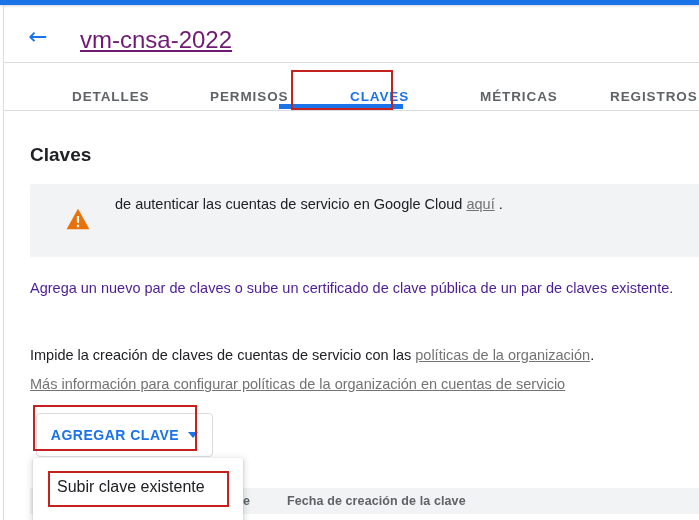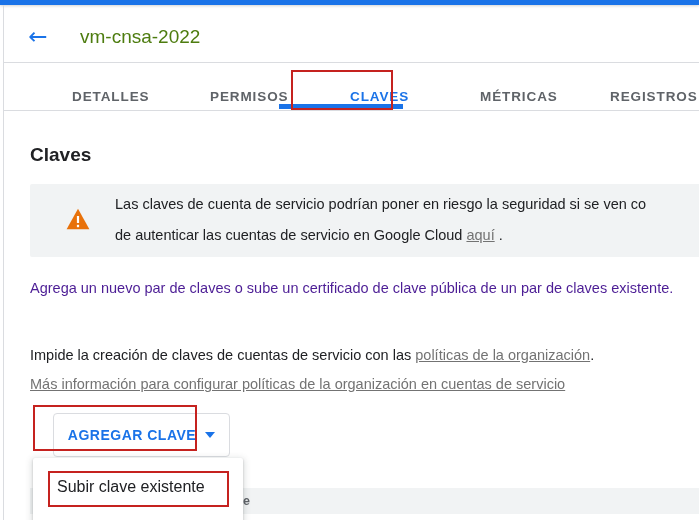--- a/index.html
+++ b/index.html
@@ -11,21 +11,21 @@
   }
   
   .topbar { position:absolute; left:0; top:0; width:699px; height:5px; background:#1a73e8;
             box-shadow:0 1px 3px rgba(0,0,0,.18); }
   .leftline { position:absolute; left:3px; top:5px; width:1px; height:515px; background:#dadce0; }
 
   
   .back { position:absolute; left:22px; top:22px; width:32px; height:28px;
           font-family:"DejaVu Sans",sans-serif; font-size:23px; line-height:28px;
           color:#1a73e8; text-align:center; cursor:pointer; }
-  .title { position:absolute; left:80px; top:26px; font-size:19px; font-weight:400; color:#4d7c0f; }
+  .title { position:absolute; left:80px; top:26px; font-size:24px; font-weight:400; color:#701a75;text-decoration:underline; }
   .divider1 { position:absolute; left:4px; top:62px; width:695px; height:1px; background:#dadce0; }
 
   
   .tab { position:absolute; top:89px; height:20px; font-size:13.5px; font-weight:700;
          letter-spacing:.9px; color:#5f6368; cursor:pointer; white-space:nowrap;margin-left:40px; }
   .tab.active { color:#1a73e8; }
   .tab-underline { position:absolute; left:279px; top:104px; width:124px; height:5px; background:#1a73e8; }
   .divider2 { position:absolute; left:4px; top:110px; width:695px; height:1px; background:#dadce0; }
 
   
@@ -50,21 +50,21 @@
            line-height:29px; color:#4c1d95; }
   .para2-line { position:absolute; left:30px; font-size:14.5px; line-height:20px;
                 color:#202124; white-space:nowrap; }
   .p2l1 { top:345px; } .p2l2 { top:374px; }
 
   
   .add-btn { position:absolute; left:36px; top:413px; width:177px; height:44px;
              background:#ffffff; border:1px solid #dadce0; border-radius:4px;
              display:flex; align-items:center; justify-content:center; gap:9px;
              color:#1a73e8; font-size:14px; font-weight:700; letter-spacing:.5px;
-             cursor:pointer; z-index:4;margin-left:17px; }
+             cursor:pointer; z-index:4; }
   .caret { width:0; height:0; border-left:5px solid transparent; border-right:5px solid transparent;
            border-top:6px solid #1a73e8; }
 
   
   .thead { position:absolute; left:30px; top:488px; width:680px; height:26px;
            background:#f1f3f4; z-index:1; }
   .th { position:absolute; top:6px; font-size:12.5px; font-weight:700; letter-spacing:.1px;
         color:#5f6368; white-space:nowrap; }
   .th-partial { left:213px; }
   .th-created { left:257px; }
@@ -102,31 +102,31 @@
 
 <div class="page-heading">Claves</div>
 
 <div class="warning"></div>
 <svg class="warn-icon" viewBox="0 0 24 22">
   <path d="M12 0.8 L23.4 21.2 L0.6 21.2 Z" fill="#e8710a"></path>
   <rect x="10.9" y="8" width="2.2" height="7" fill="#ffffff"></rect>
   <rect x="10.9" y="16.8" width="2.2" height="2.4" fill="#ffffff"></rect>
 </svg>
 <div class="warn-text">
-  <div>Las claves de cuenta de servicio podrían poner en riesgo la seguridad si se ven co</div>
   <div><span>de autenticar las cuentas de servicio en Google Cloud </span><span class="link">aquí</span><span> .</span></div>
 </div>
 
 <div class="para1">Agrega un nuevo par de claves o sube un certificado de clave pública de un par de claves existente.</div>
 
 <div class="para2-line p2l1"><span>Impide la creación de claves de cuentas de servicio con las </span><span class="link">políticas de la organización</span><span>.</span></div>
 <div class="para2-line p2l2"><span class="link">Más información para configurar políticas de la organización en cuentas de servicio</span></div>
 
 <div class="thead">
   <span class="th th-partial">e</span>
+  <span class="th th-created">Fecha de creación de la clave</span>
 </div>
 
 <button class="add-btn">
   <span>AGREGAR CLAVE</span>
   <span class="caret"></span>
 </button>
 <div class="annot annot-button"></div>
 
 <div class="menu">
   <div class="menu-item">Subir clave existente</div>

